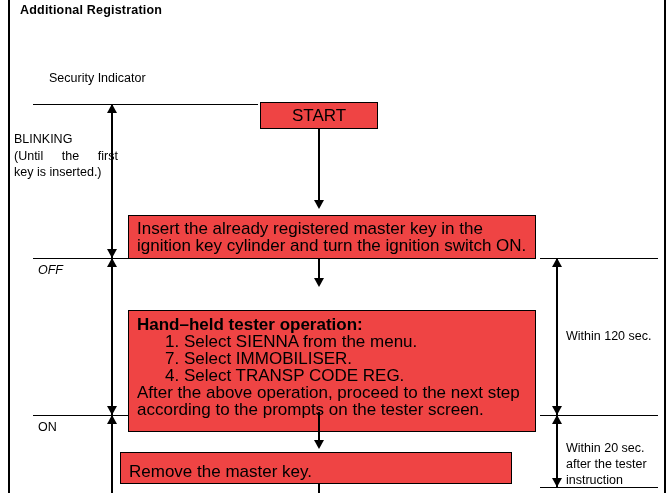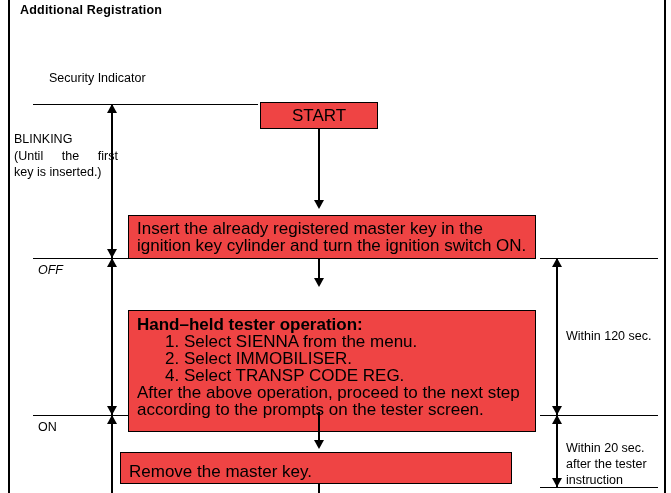--- a/index.html
+++ b/index.html
@@ -209,21 +209,21 @@
 
   <div class="box box-insert">Insert the already registered master key in the ignition key cylinder and turn the ignition switch ON.</div>
 
   <div class="flowline flow-2"></div>
   <div class="arw arw-down flow-arrow" style="top:278px;"></div>
 
   <div class="box box-tester">
     <div class="tester-head">Hand–held tester operation:</div>
     <ul class="tester-list">
       <li>1. Select SIENNA from the menu.</li>
-      <li>2. Select IMMOBILISER.</li>
+      <li>7. Select IMMOBILISER.</li>
       <li>4. Select TRANSP CODE REG.</li>
     </ul>
     <div>After the above operation, proceed to the next step according to the prompts on the tester screen.</div>
   </div>
 
   <div class="flowline flow-3"></div>
   <div class="arw arw-down flow-arrow" style="top:440px;"></div>
 
   <div class="box box-remove">Remove the master key.</div>
 

